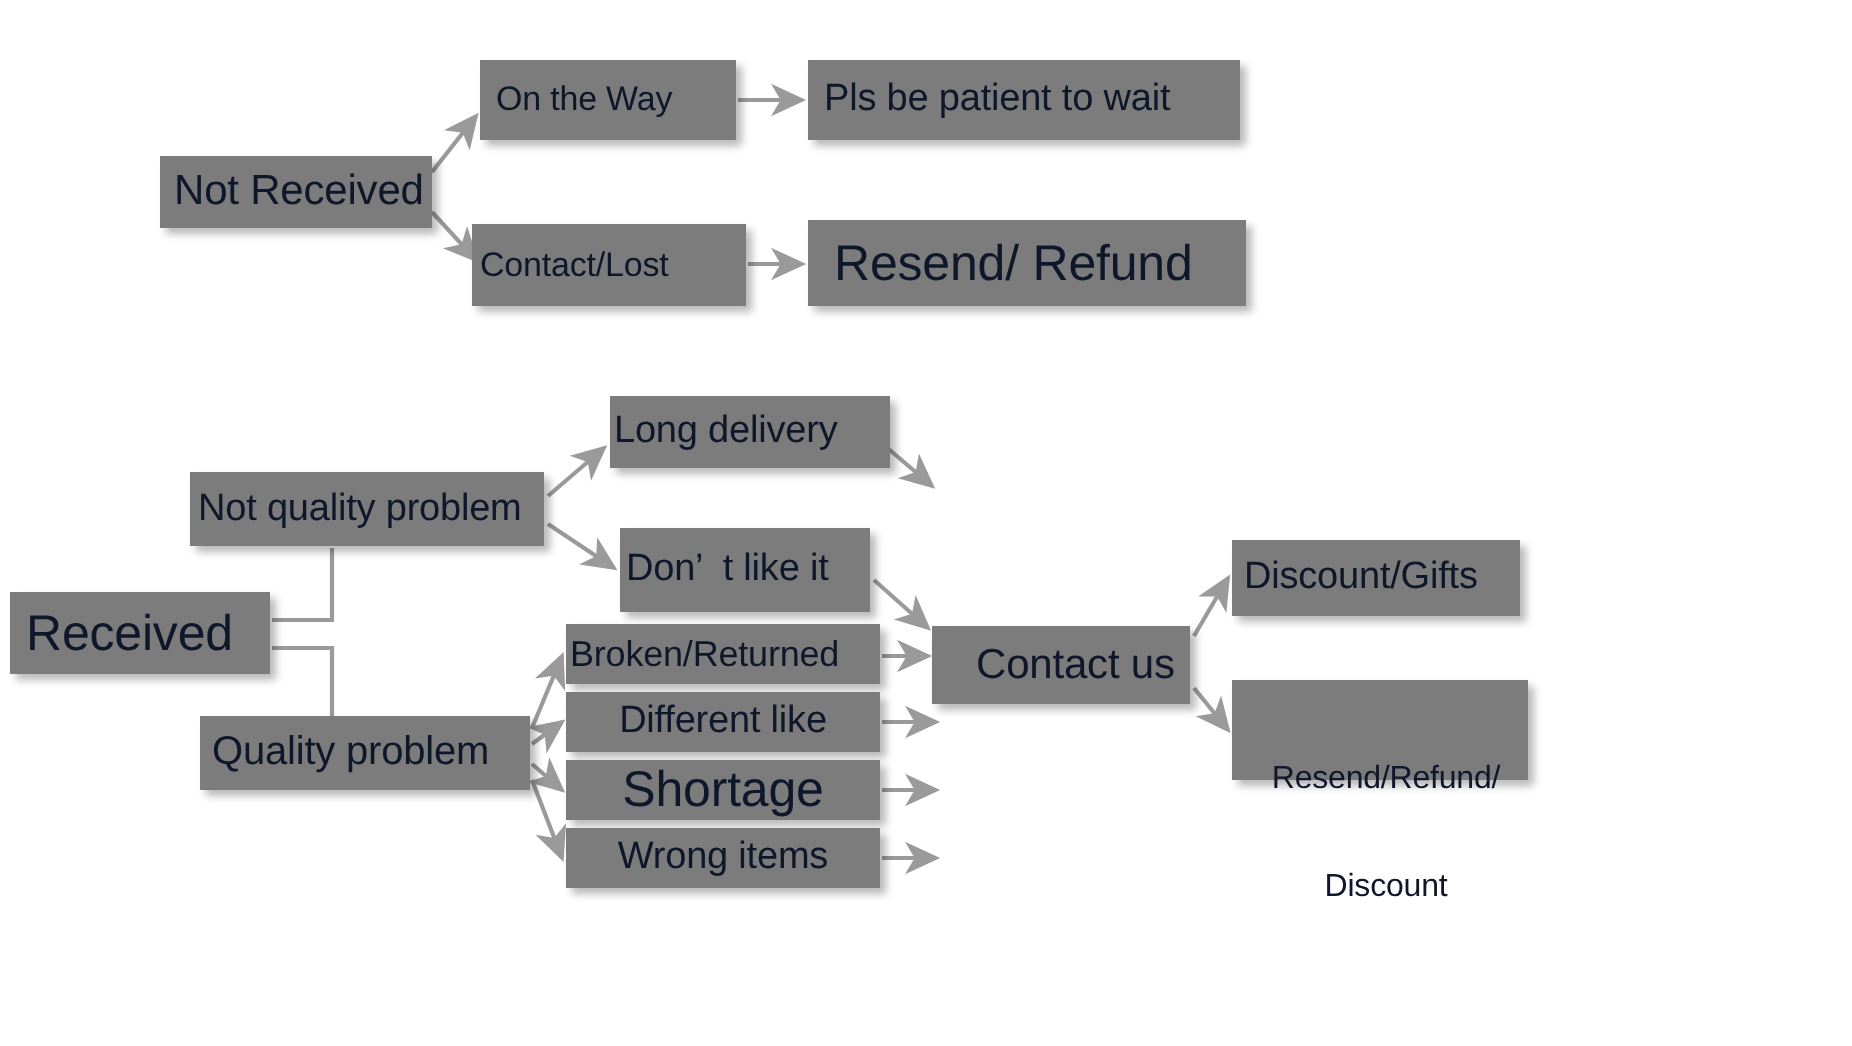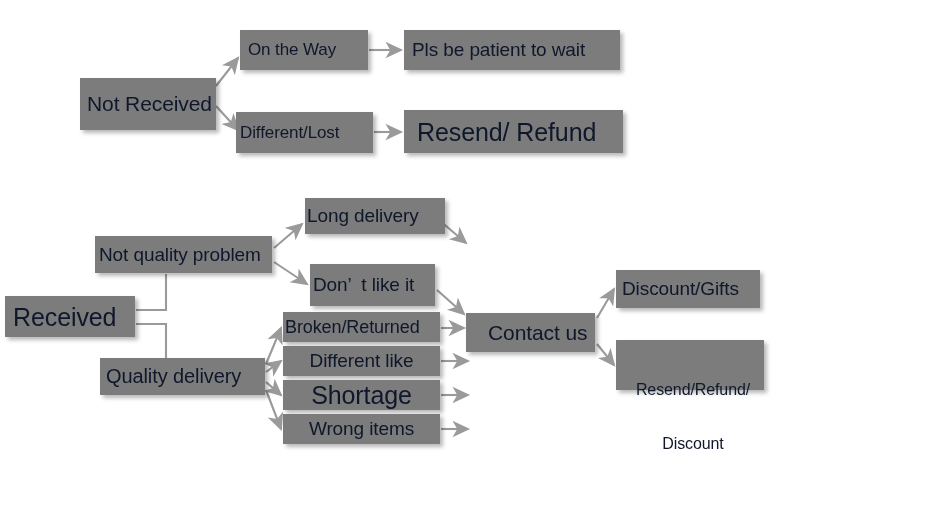--- a/index.html
+++ b/index.html
@@ -75,35 +75,35 @@
       <path d="M441,328 L464,328"></path>
       <path d="M441,361 L468,361"></path>
       <path d="M441,395 L468,395"></path>
       <path d="M441,429 L468,429"></path>
 
       <path d="M597,318 L614,289"></path>
       <path d="M597,344 L614,365"></path>
     </g>
   </svg>
 
-  <div class="node left" style="left:80px; top:78px; width:136px; height:52px; font-size:21px; padding-left:7px;">Not Received</div>
+  <div class="node left" style="left:80px; top:78px; width:136px; height:36px; font-size:21px; padding-left:7px;">Not Received</div>
 
   <div class="node left" style="left:240px; top:30px; width:128px; height:40px; font-size:17px; padding-left:8px;">On the Way</div>
 
   <div class="node left" style="left:404px; top:30px; width:216px; height:40px; font-size:19px; padding-left:8px;">Pls be patient to wait</div>
 
-  <div class="node left" style="left:236px; top:112px; width:137px; height:41px; font-size:17px; padding-left:4px;">Different/Lost</div>
+  <div class="node left" style="left:236px; top:112px; width:137px; height:41px; font-size:17px; padding-left:4px;">Contact/Lost</div>
 
   <div class="node left" style="left:404px; top:110px; width:219px; height:43px; font-size:25px; padding-left:13px;">Resend/ Refund</div>
 
   <div class="node left" style="left:5px; top:296px; width:130px; height:41px; font-size:25px; padding-left:8px;">Received</div>
 
   <div class="node left" style="left:95px; top:236px; width:177px; height:37px; font-size:19px; padding-left:4px;">Not quality problem</div>
 
-  <div class="node left" style="left:100px; top:358px; width:165px; height:37px; font-size:20px; padding-left:6px;">Quality delivery</div>
+  <div class="node left" style="left:100px; top:358px; width:165px; height:37px; font-size:20px; padding-left:6px;">Quality problem</div>
 
   <div class="node left" style="left:305px; top:198px; width:140px; height:36px; font-size:19px; padding-left:2px;">Long delivery</div>
 
   <div class="node left" style="left:310px; top:264px; width:125px; height:42px; font-size:19px; padding-left:3px;">Don’  t like it</div>
 
   <div class="node left" style="left:283px; top:312px; width:157px; height:30px; font-size:18px; padding-left:2px;">Broken/Returned</div>
 
   <div class="node center" style="left:283px; top:346px; width:157px; height:30px; font-size:19px;">Different like</div>
 
   <div class="node center" style="left:283px; top:380px; width:157px; height:30px; font-size:25px;">Shortage</div>

